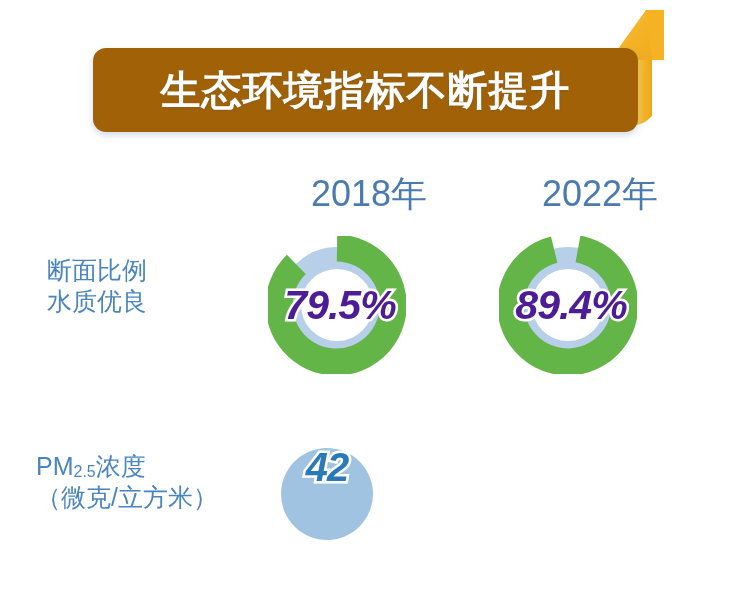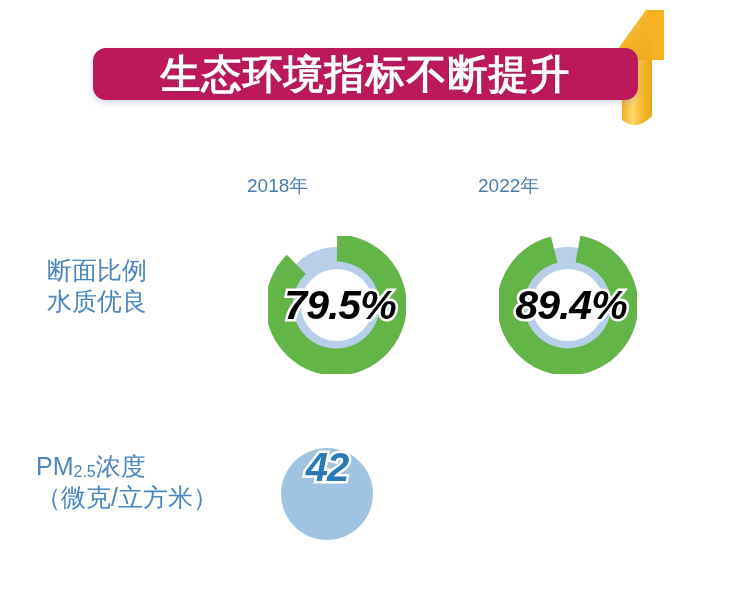--- a/index.html
+++ b/index.html
@@ -29,22 +29,22 @@
     left: 600px;
     top: 8px;
     width: 90px;
     height: 122px;
   }
   #title-banner {
     position: absolute;
     left: 93px;
     top: 48px;
     width: 545px;
-    height: 52px;
-    background: #be185d;
+    height: 84px;
+    background: #a16207;
     border-radius: 13px;
     box-shadow: 0 3px 7px rgba(120,150,180,0.35);
     display: flex;
     align-items: center;
     justify-content: center;
     z-index: 2;
   }
   #title-text {
     color: #ffffff;
     font-size: 40px;
@@ -61,23 +61,23 @@
     left: 0;
     top: 150px;
     width: 750px;
     height: 458px;
   }
 
   .year-header {
     position: absolute;
     top: 176px;
     width: 180px;
-    text-align: left;
+    text-align: right;
     color: #4a7ab0;
-    font-size: 19px;
+    font-size: 36px;
     line-height: 1;
     white-space: nowrap;
   }
   #year-2018 { left: 247px; top: 26px; }
   #year-2022 { left: 478px; top: 26px; }
 
   .row-label {
     position: absolute;
     color: #4a85bf;
     font-size: 25px;
@@ -109,21 +109,21 @@
     left: 0;
     top: 0;
     width: 138px;
     height: 138px;
     display: flex;
     align-items: center;
     justify-content: center;
     font-size: 41px;
     font-weight: bold;
     font-style: italic;
-    color: #000000;
+    color: #4c1d95;
     letter-spacing: -1px;
     white-space: nowrap;
     -webkit-text-stroke: 5px #ffffff;
     paint-order: stroke fill;
     z-index: 3;
     transform: translateX(3px);
   }
 
   
   .bubble {

